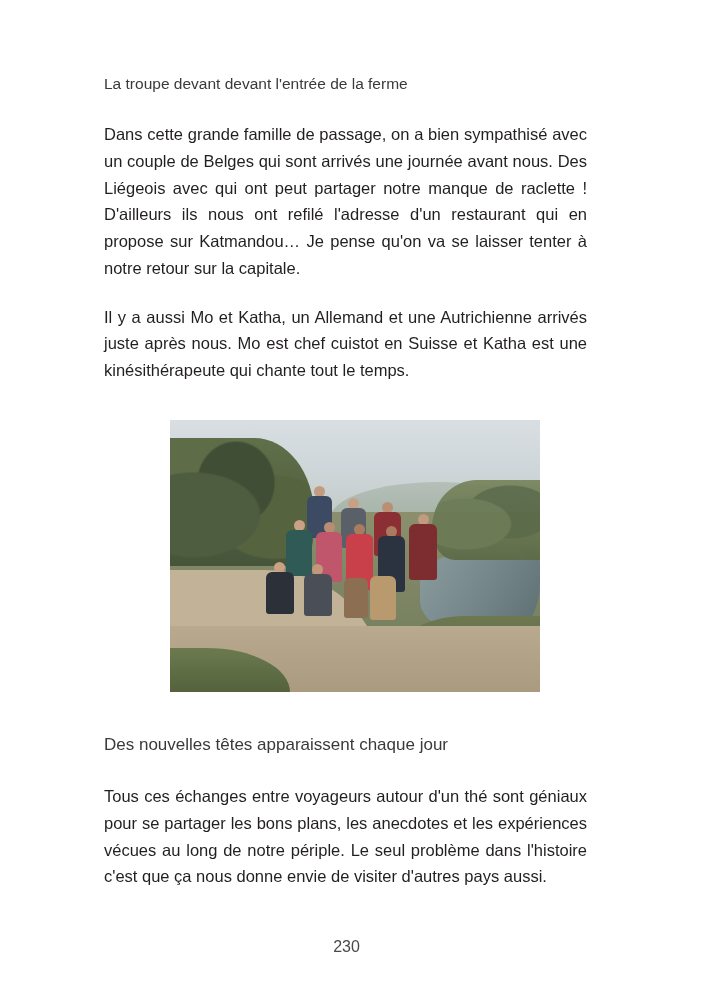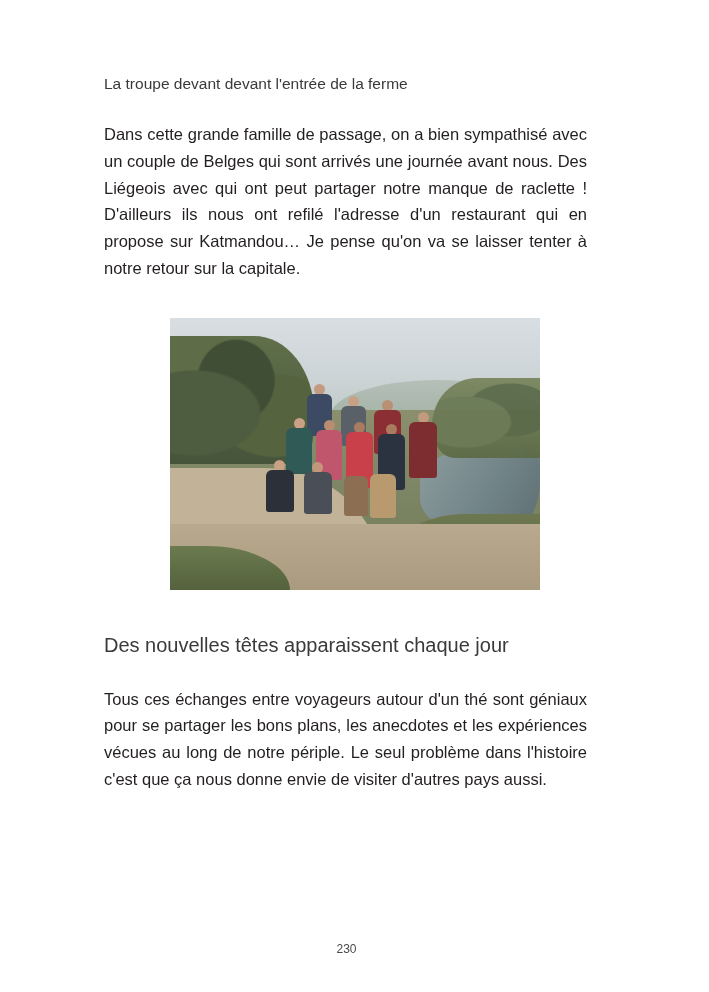--- a/index.html
+++ b/index.html
@@ -143,44 +143,45 @@
     position: absolute;
     border-radius: 6px 6px 3px 3px;
   }
   .head {
     position: absolute;
     width: 11px; height: 11px;
     border-radius: 50%;
     background: #b9927a;
   }
   .figcap {
-    font-size: 20px;
+    font-size: 17px;
     line-height: 1.5;
     color: #3a3a3c;
     margin: 0 0 26px 0;
   }
   .folio {
     position: absolute;
     left: 0; right: 16px;
     bottom: 36px;
     text-align: center;
-    font-size: 12px;
+    font-size: 16px;
     color: #4a4a4c;
   }
 </style>
 </head>
 <body>
 
 <div class="page">
   <div class="content">
 
     <p class="caption">La troupe devant devant l'entrée de la ferme</p>
 
     <p class="para">Dans cette grande famille de passage, on a bien sympathisé avec un couple de Belges qui sont arrivés une journée avant nous. Des Liégeois avec qui ont peut partager notre manque de raclette ! D'ailleurs ils nous ont refilé l'adresse d'un restaurant qui en propose sur Katmandou… Je pense qu'on va se laisser tenter à notre retour sur la capitale.</p>
 
+    <p class="para">Il y a aussi Mo et Katha, un Allemand et une Autrichienne arrivés juste après nous. Mo est chef cuistot en Suisse et Katha est une kinésithérapeute qui chante tout le temps.</p>
 
     <div class="figure">
       <div class="photo">
         <div class="sky"></div>
         <div class="hills-far"></div>
         <div class="field"></div>
         <div class="river"></div>
         <div class="bank"></div>
         <div class="trees-left"></div>
         <div class="trees-right"></div>

